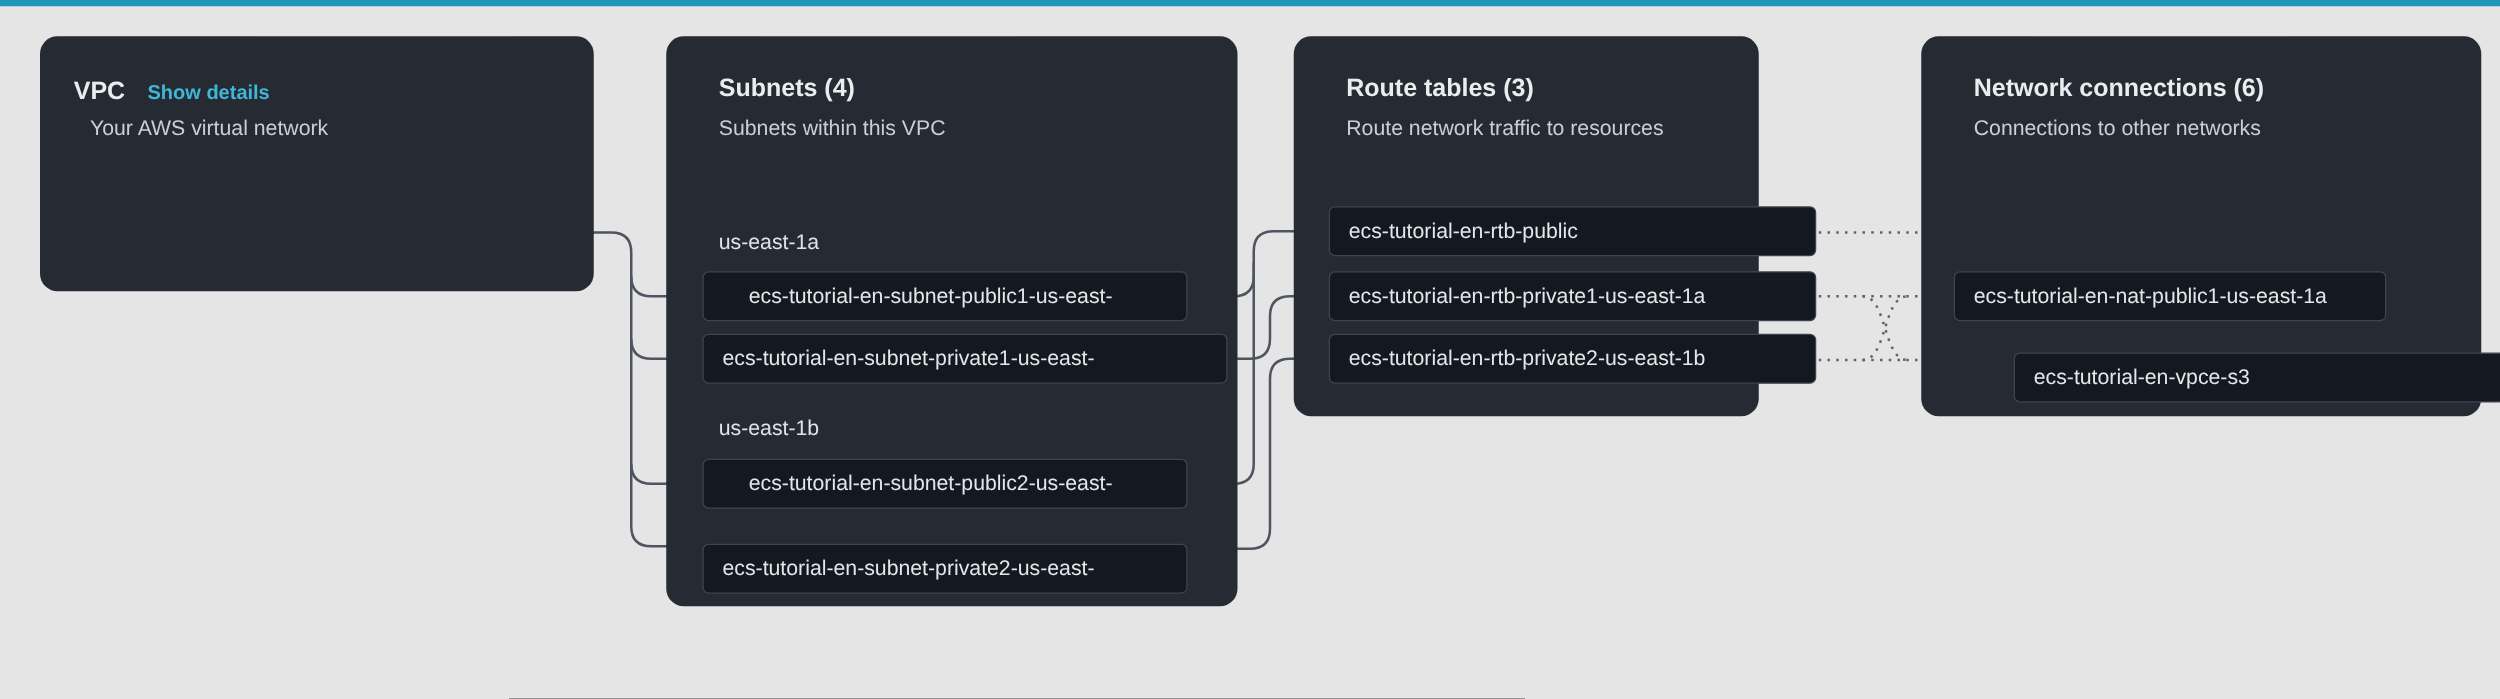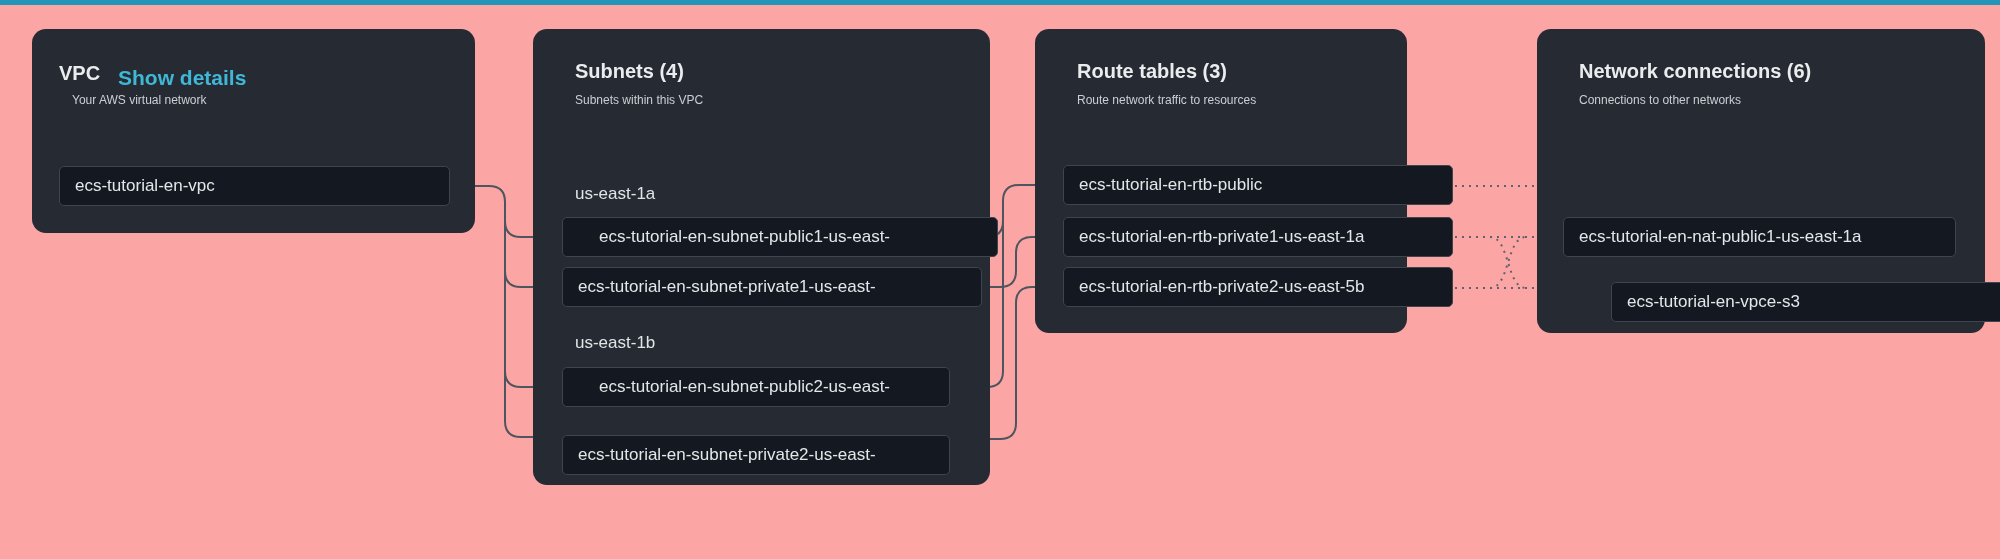--- a/index.html
+++ b/index.html
@@ -1,34 +1,34 @@
 <!DOCTYPE html>
 <html><head>
 <meta charset="utf-8">
 <style>
   html,body{margin:0;padding:0;background:#171b23;}
   #screen{
     position:relative;width:2000px;height:559px;overflow:hidden;
-    background:#fca5a5;
+    background:#e5e5e5;
     font-family:"Liberation Sans", sans-serif;
     text-decoration:underline;
     -webkit-font-smoothing:antialiased;
   }
   .accent-bar{position:absolute;left:0;top:0;width:2000px;height:5px;background:#2196b8;}
   .panel{
     position:absolute;background:#262b33;border-radius:14px;
   }
   .panel-title{
     position:absolute;font-size:20px;font-weight:700;color:#e9edee;white-space:nowrap;
   }
   .details-link{
-    position:absolute;font-size:21px;font-weight:700;color:#3fb7d6;white-space:nowrap;cursor:pointer;
+    position:absolute;font-size:16px;font-weight:700;color:#3fb7d6;white-space:nowrap;cursor:pointer;
   }
   .panel-subtitle{
-    position:absolute;font-size:12px;color:#c9d0d4;white-space:nowrap;
+    position:absolute;font-size:17px;color:#c9d0d4;white-space:nowrap;
   }
   .group-label{
     position:absolute;font-size:17px;color:#dfe4e6;white-space:nowrap;text-align:center;
   }
   .item-box{
     position:absolute;height:40px;background:#141820;border:1px solid #3e454e;border-radius:5px;
     display:flex;align-items:center;padding:0 15px;box-sizing:border-box;
     font-size:17px;color:#e2e7e9;white-space:nowrap;overflow:hidden;cursor:pointer;
   }
   #connectors{position:absolute;left:0;top:0;pointer-events:none;}
@@ -61,42 +61,41 @@
       <path class="dotted-line" d="M1455,288 H1561"></path>
       <path class="dotted-line" d="M1490,237 C1510,237 1506,288 1526,288"></path>
       <path class="dotted-line" d="M1490,288 C1510,288 1506,237 1526,237"></path>
     </g>
   </svg>
 
   <div class="panel" style="left:32px;top:29px;width:443px;height:204px;">
     <div class="panel-title" style="left:27px;top:33px;">VPC</div>
     <div class="details-link" style="left:86px;top:37px;">Show details</div>
     <div class="panel-subtitle" style="left:40px;top:64px;">Your AWS virtual network</div>
-    <div class="item-box" style="left:27px;top:137px;width:391px;">ecs-tutorial-en-vpc</div>
   </div>
 
   <div class="panel" style="left:533px;top:29px;width:457px;height:456px;">
     <div class="panel-title" style="left:42px;top:31px;">Subnets (4)</div>
     <div class="panel-subtitle" style="left:42px;top:64px;">Subnets within this VPC</div>
     <div class="group-label" style="left:42px;top:155px;">us-east-1a</div>
-    <div class="item-box" style="left:29px;top:188px;width:436px;padding-left:36px;">ecs-tutorial-en-subnet-public1-us-east-</div>
+    <div class="item-box" style="left:29px;top:188px;width:388px;padding-left:36px;">ecs-tutorial-en-subnet-public1-us-east-</div>
     <div class="item-box" style="left:29px;top:238px;width:420px;">ecs-tutorial-en-subnet-private1-us-east-</div>
     <div class="group-label" style="left:42px;top:304px;">us-east-1b</div>
     <div class="item-box" style="left:29px;top:338px;width:388px;padding-left:36px;">ecs-tutorial-en-subnet-public2-us-east-</div>
     <div class="item-box" style="left:29px;top:390px;width:388px;margin-top:16px;">ecs-tutorial-en-subnet-private2-us-east-</div>
   </div>
 
   <div class="panel" style="left:1035px;top:29px;width:372px;height:304px;">
     <div class="panel-title" style="left:42px;top:31px;">Route tables (3)</div>
     <div class="panel-subtitle" style="left:42px;top:64px;">Route network traffic to resources</div>
     <div class="item-box" style="left:28px;top:136px;width:390px;">ecs-tutorial-en-rtb-public</div>
     <div class="item-box" style="left:28px;top:188px;width:390px;">ecs-tutorial-en-rtb-private1-us-east-1a</div>
-    <div class="item-box" style="left:28px;top:238px;width:390px;">ecs-tutorial-en-rtb-private2-us-east-5b</div>
+    <div class="item-box" style="left:28px;top:238px;width:390px;">ecs-tutorial-en-rtb-private2-us-east-1b</div>
   </div>
 
   <div class="panel" style="left:1537px;top:29px;width:448px;height:304px;">
     <div class="panel-title" style="left:42px;top:31px;">Network connections (6)</div>
     <div class="panel-subtitle" style="left:42px;top:64px;">Connections to other networks</div>
-    <div class="item-box" style="left:26px;top:188px;width:393px;">ecs-tutorial-en-nat-public1-us-east-1a</div>
+    <div class="item-box" style="left:26px;top:188px;width:346px;">ecs-tutorial-en-nat-public1-us-east-1a</div>
     <div class="item-box" style="left:26px;top:253px;width:393px;margin-left:48px;">ecs-tutorial-en-vpce-s3</div>
   </div>
 
 </div>
 
 </body></html>

